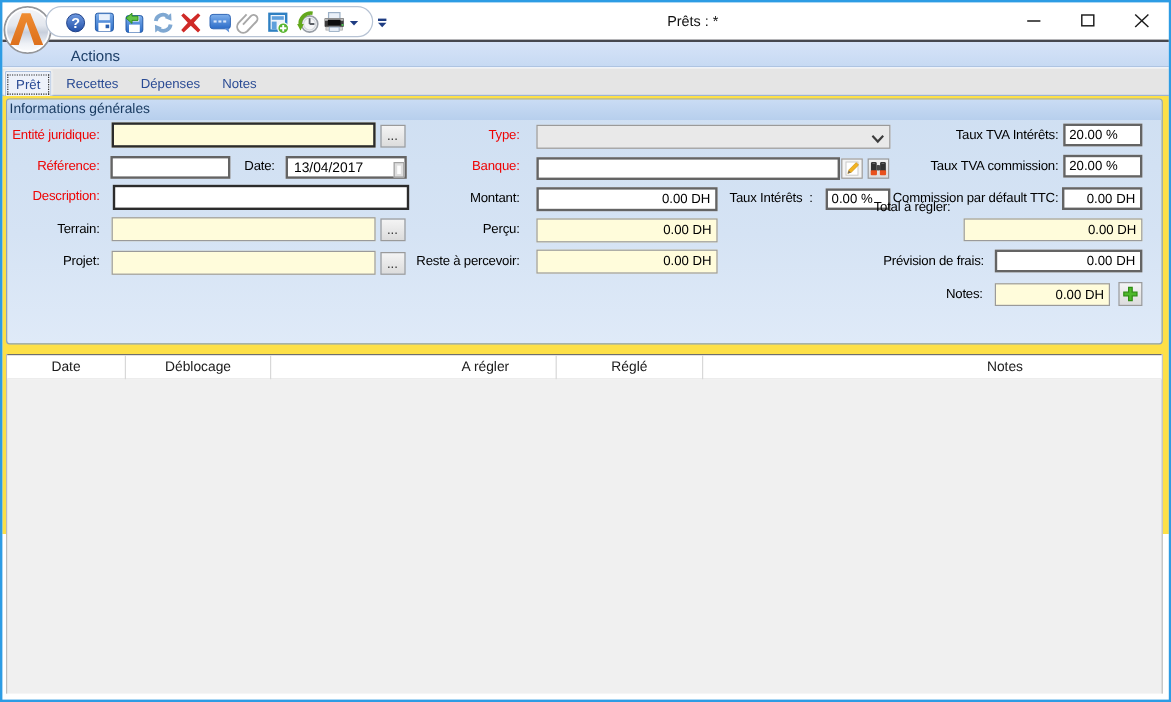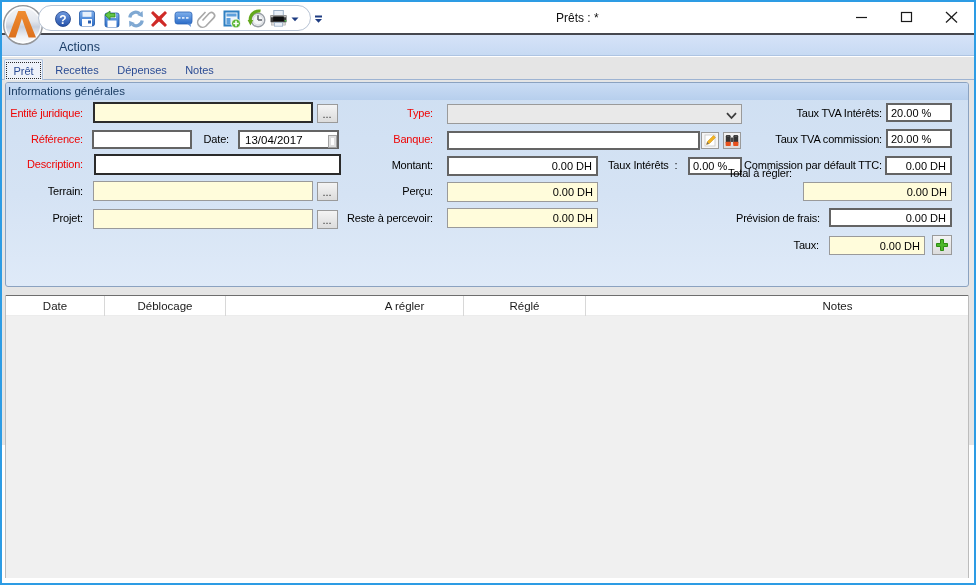--- a/index.html
+++ b/index.html
@@ -14,21 +14,21 @@
   
   #actions{left:2px;top:35px;width:972px;height:21px;
     background:linear-gradient(#d6e3f8,#c7daf3);border-bottom:1px solid #aec4e2;box-sizing:border-box;}
   #actions span{position:absolute;left:57px;top:4.5px;font-size:12.5px;color:#1d3f68;}
   
   #tabstrip{left:2px;top:57px;width:972px;height:23px;background:#e5e5e5;border-bottom:1px solid #9db3d2;box-sizing:border-box;}
   .tab{position:absolute;top:1px;height:21px;font-size:11px;color:#2a4b94;display:flex;align-items:center;justify-content:center;padding-top:2px;box-sizing:border-box;}
   #tab-pret{left:2px;top:2px;width:39px;height:21px;background:#eef2fa;border:1px solid #aec2de;border-bottom:none;border-radius:2px 2px 0 0;box-sizing:border-box;box-shadow:0 0 2px rgba(255,255,255,.9);}
   #tab-pret .focus{position:absolute;left:1px;top:2px;right:1px;bottom:1px;border:1px dotted #2b2b2b;}
   
-  #page{left:2px;top:80px;width:972px;height:365px;background:#e5e5e5;}
+  #page{left:2px;top:80px;width:972px;height:365px;background:#fde047;}
   
   #group{left:3px;top:2px;width:964px;height:205px;border:1px solid #8ba2c0;border-radius:3px;box-sizing:border-box;
      background:linear-gradient(180deg,#cfdff2 0%,#d5e3f4 55%,#dfeaf8 100%);overflow:hidden;}
   #grouphead{position:absolute;left:0;top:0;right:0;height:17px;background:linear-gradient(#cadcf4,#b7cfed);}
   #grouphead span{position:absolute;left:2px;top:2px;font-size:11.5px;color:#17395f;}
   
   .lbl{position:absolute;font-size:11px;line-height:13px;color:#000;white-space:nowrap;letter-spacing:-0.18px;}
   .red{color:#ee0404;}
   .field{position:absolute;box-sizing:border-box;font-size:11px;background:#fff;border:1px solid #646464;}
   .yellow{background:#fffcdb;}
@@ -163,21 +163,21 @@
       <span class="lbl" style="right:182px;top:87px;">Total à régler:</span>
       <div class="field yellow ro" style="left:801px;top:102px;width:149px;height:19px;">
         <span class="val" style="right:4px;">0.00 DH</span>
       </div>
 
       <span class="lbl" style="right:154px;top:132px;">Prévision de frais:</span>
       <div class="field med" style="left:827px;top:128px;width:123px;height:19px;">
         <span class="val" style="right:4px;">0.00 DH</span>
       </div>
 
-      <span class="lbl" style="right:155px;top:159px;">Taux:</span>
+      <span class="lbl" style="right:155px;top:159px;">Notes:</span>
       <div class="field yellow ro" style="left:827px;top:156px;width:96px;height:19px;">
         <span class="val" style="right:4px;">0.00 DH</span>
       </div>
       <div class="btn" style="left:930px;top:155px;width:20px;height:20px;">
         <svg width="14" height="14">
           <path d="M5.5 1.5 h3 v4 h4 v3 h-4 v4 h-3 v-4 h-4 v-3 h4 z" fill="#4db829" stroke="#2e8c12" stroke-width="1"></path>
         </svg>
       </div>
     </div>
 

